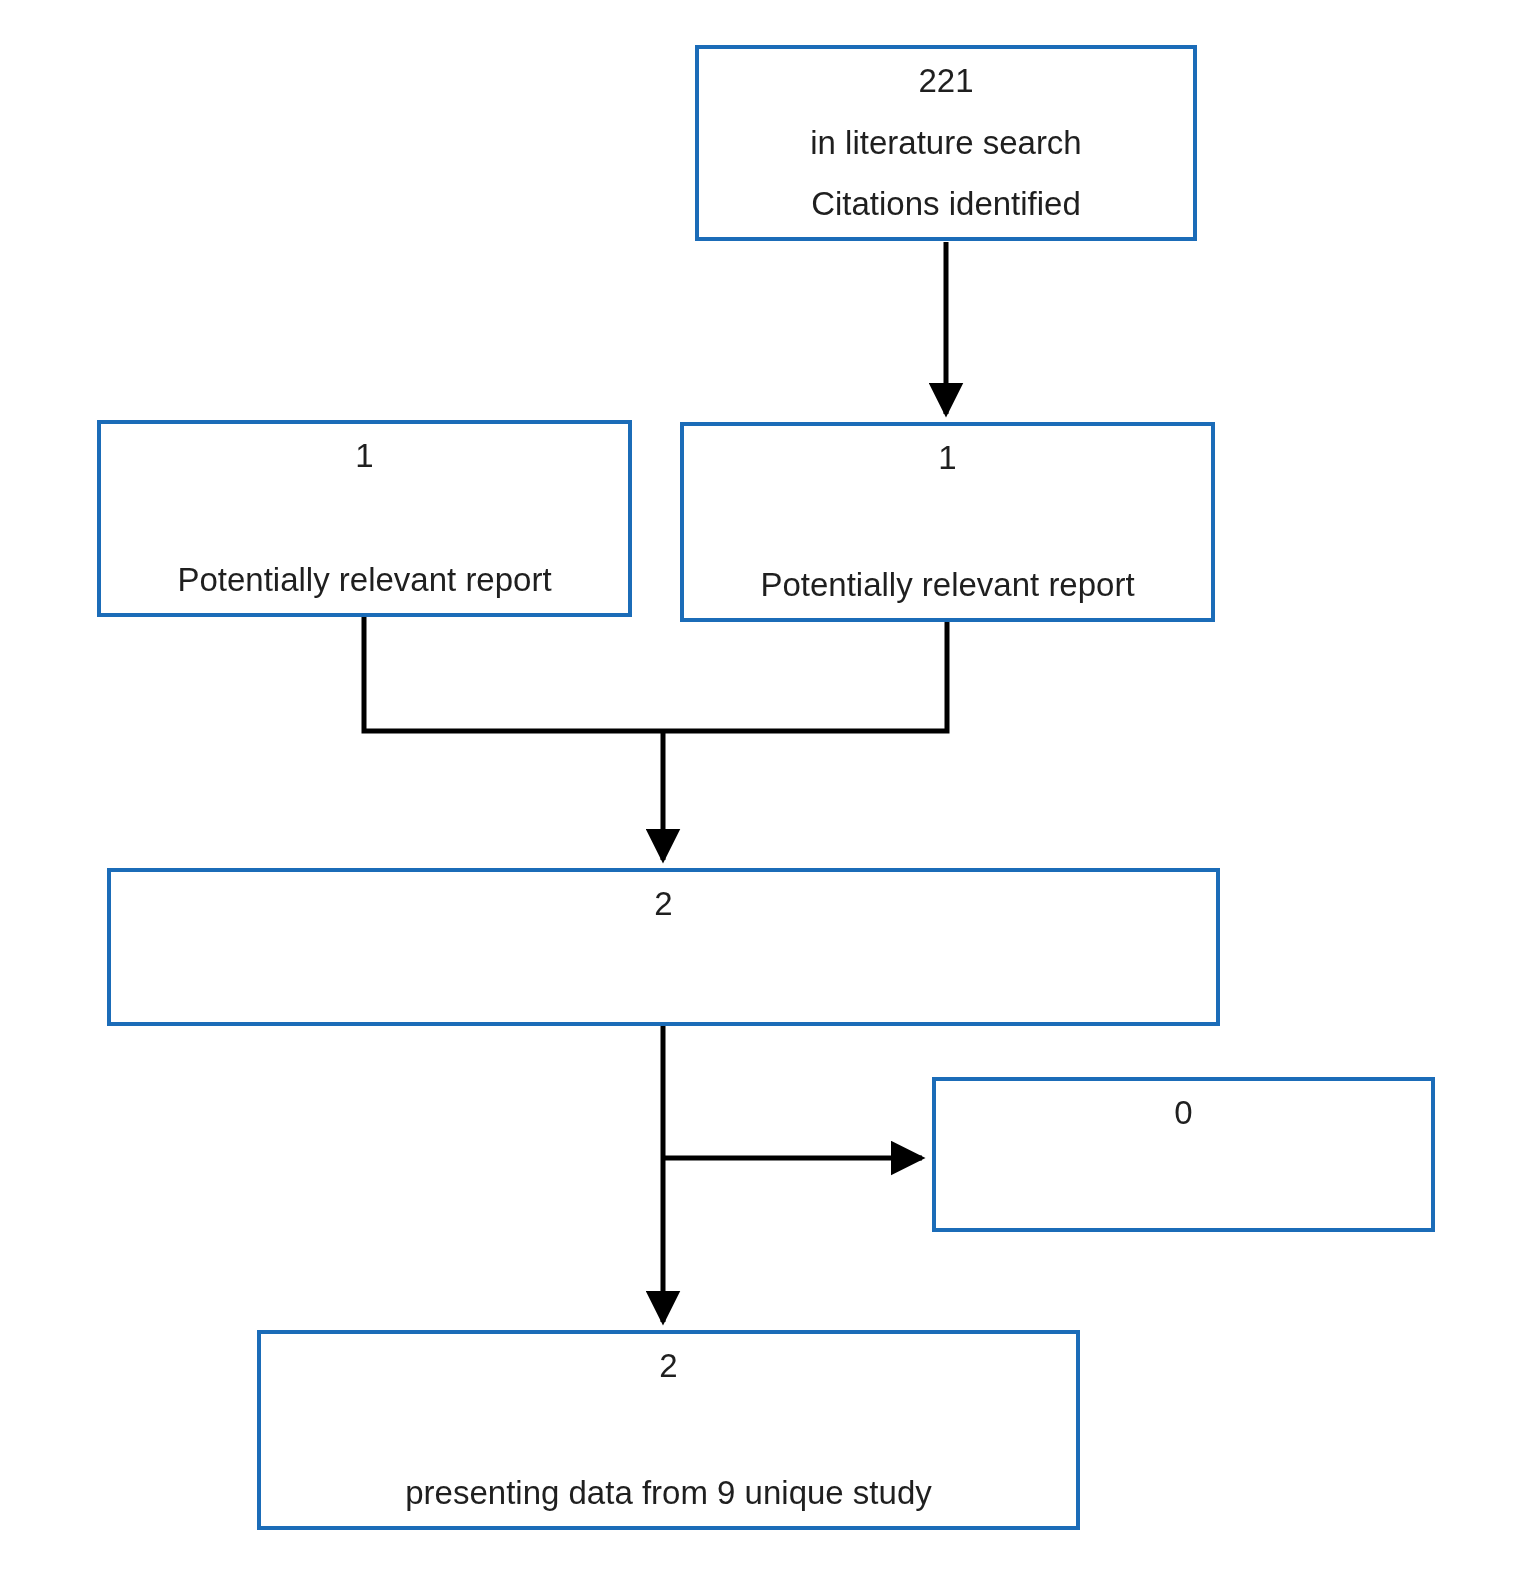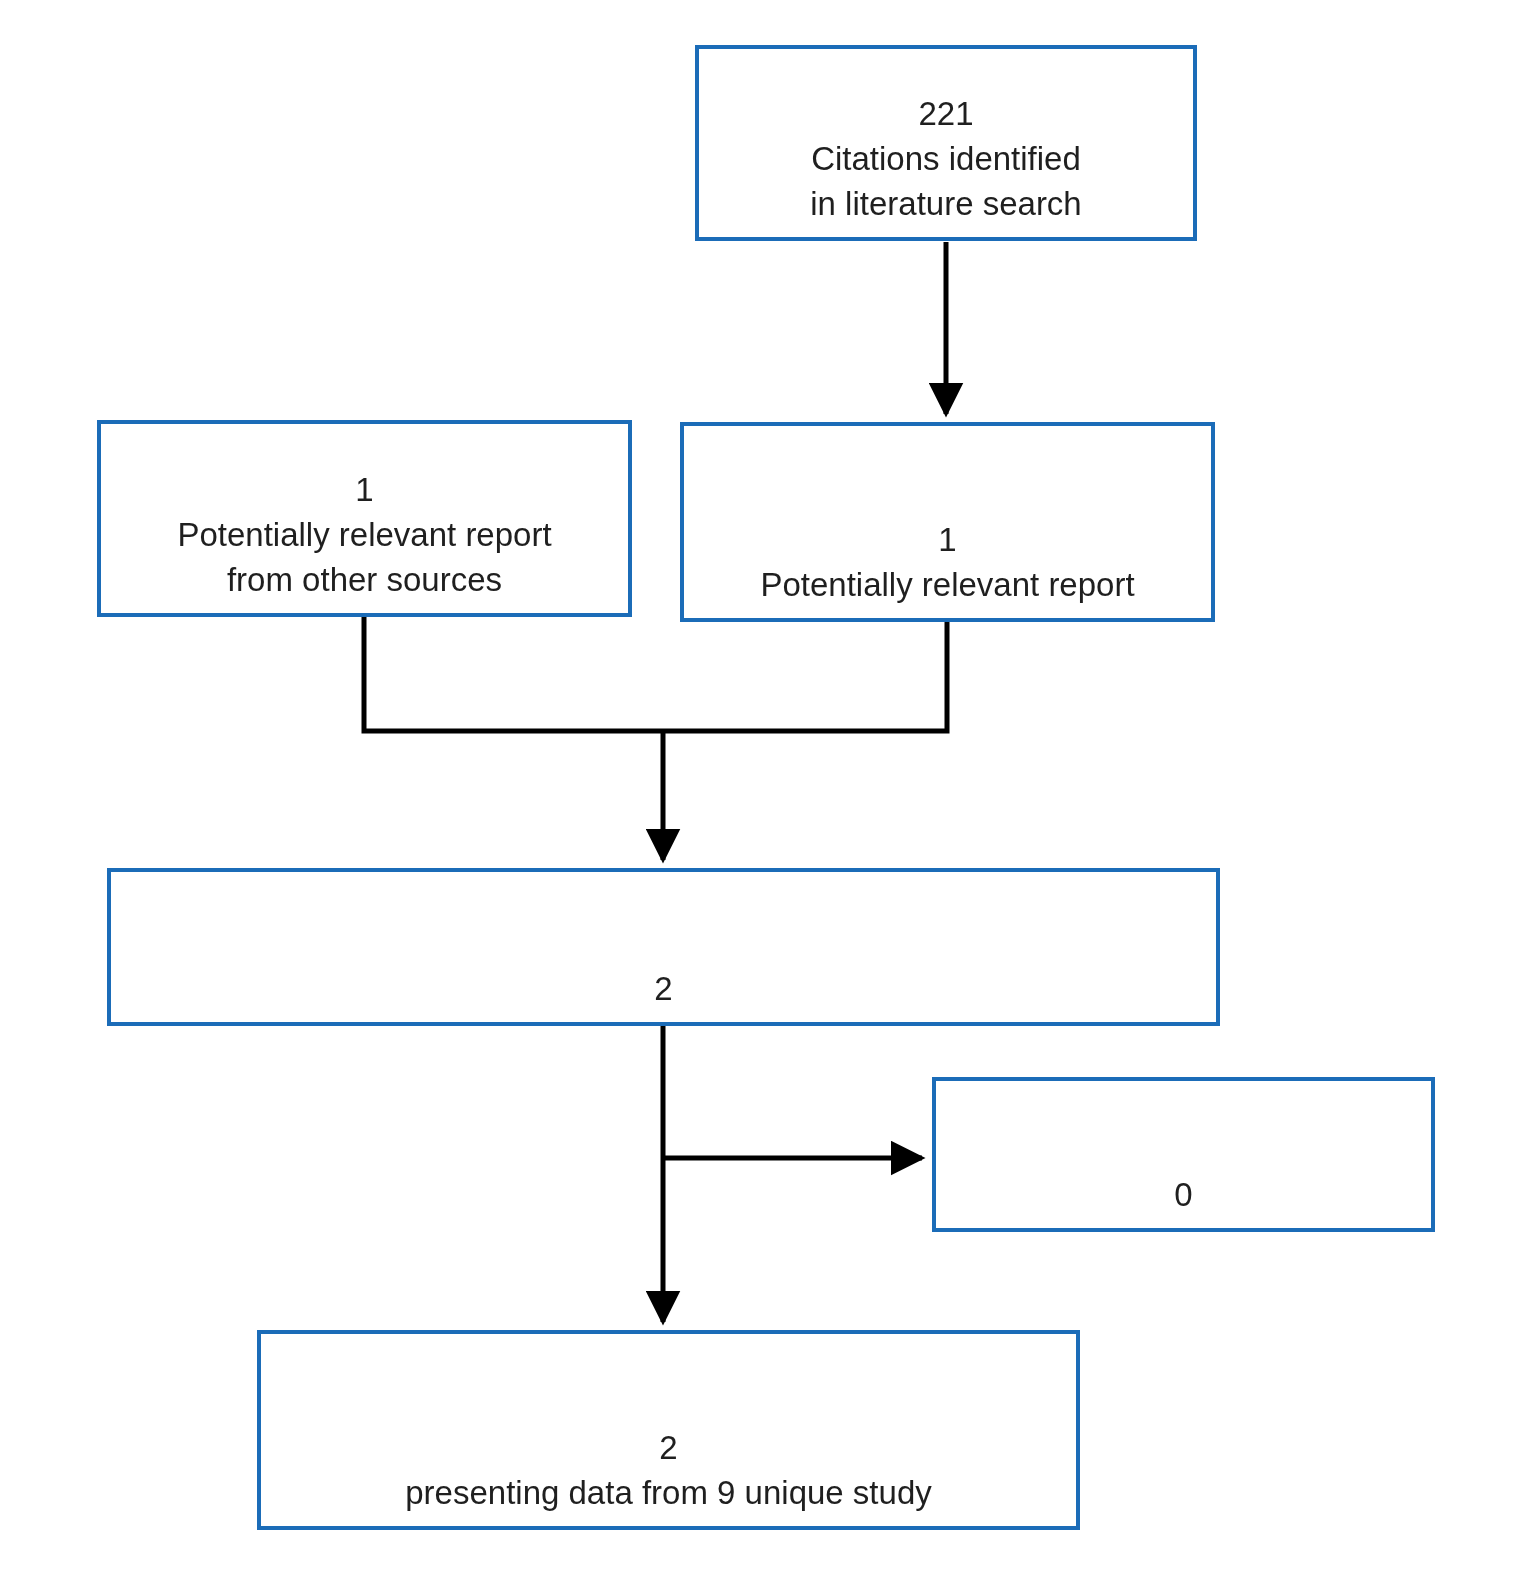--- a/index.html
+++ b/index.html
@@ -27,21 +27,21 @@
     stroke-width: 5;
     fill: none;
   }
   .box {
     position: absolute;
     box-sizing: border-box;
     border: 4px solid var(--box-border, #1b6cb8);
     background: #ffffff;
     display: flex;
     flex-direction: column;
-    justify-content: flex-end;
+    justify-content: space-between;
     align-items: center;
     text-align: center;
     font-size: 33px;
     line-height: 1.36;
     padding: 10px 24px;
   }
   .box .count,
   .box .line {
     display: block;
     width: 100%;
@@ -60,28 +60,27 @@
     </defs>
     <path class="arrow" d="M946 242 V414" marker-end="url(#arrowhead)"></path>
     <path class="arrow" d="M364 617 V731 H947 V622"></path>
     <path class="arrow" d="M663 731 V860" marker-end="url(#arrowhead)"></path>
     <path class="arrow" d="M663 1026 V1322" marker-end="url(#arrowhead)"></path>
     <path class="arrow" d="M663 1158 H922" marker-end="url(#arrowhead)"></path>
   </svg>
 
   <div class="box" style="left:695px; top:45px; width:502px; height:196px;">
     <span class="count">221</span>
+    <span class="line">in literature search</span>
     <span class="line">Citations identified</span>
-    <span class="line">in literature search</span>
   </div>
 
   <div class="box" style="left:97px; top:420px; width:535px; height:197px;">
     <span class="count">1</span>
     <span class="line">Potentially relevant report</span>
-    <span class="line">from other sources</span>
   </div>
 
   <div class="box" style="left:680px; top:422px; width:535px; height:200px;">
     <span class="count">1</span>
     <span class="line">Potentially relevant report</span>
   </div>
 
   <div class="box" style="left:107px; top:868px; width:1113px; height:158px;">
     <span class="count">2</span>
   </div>

